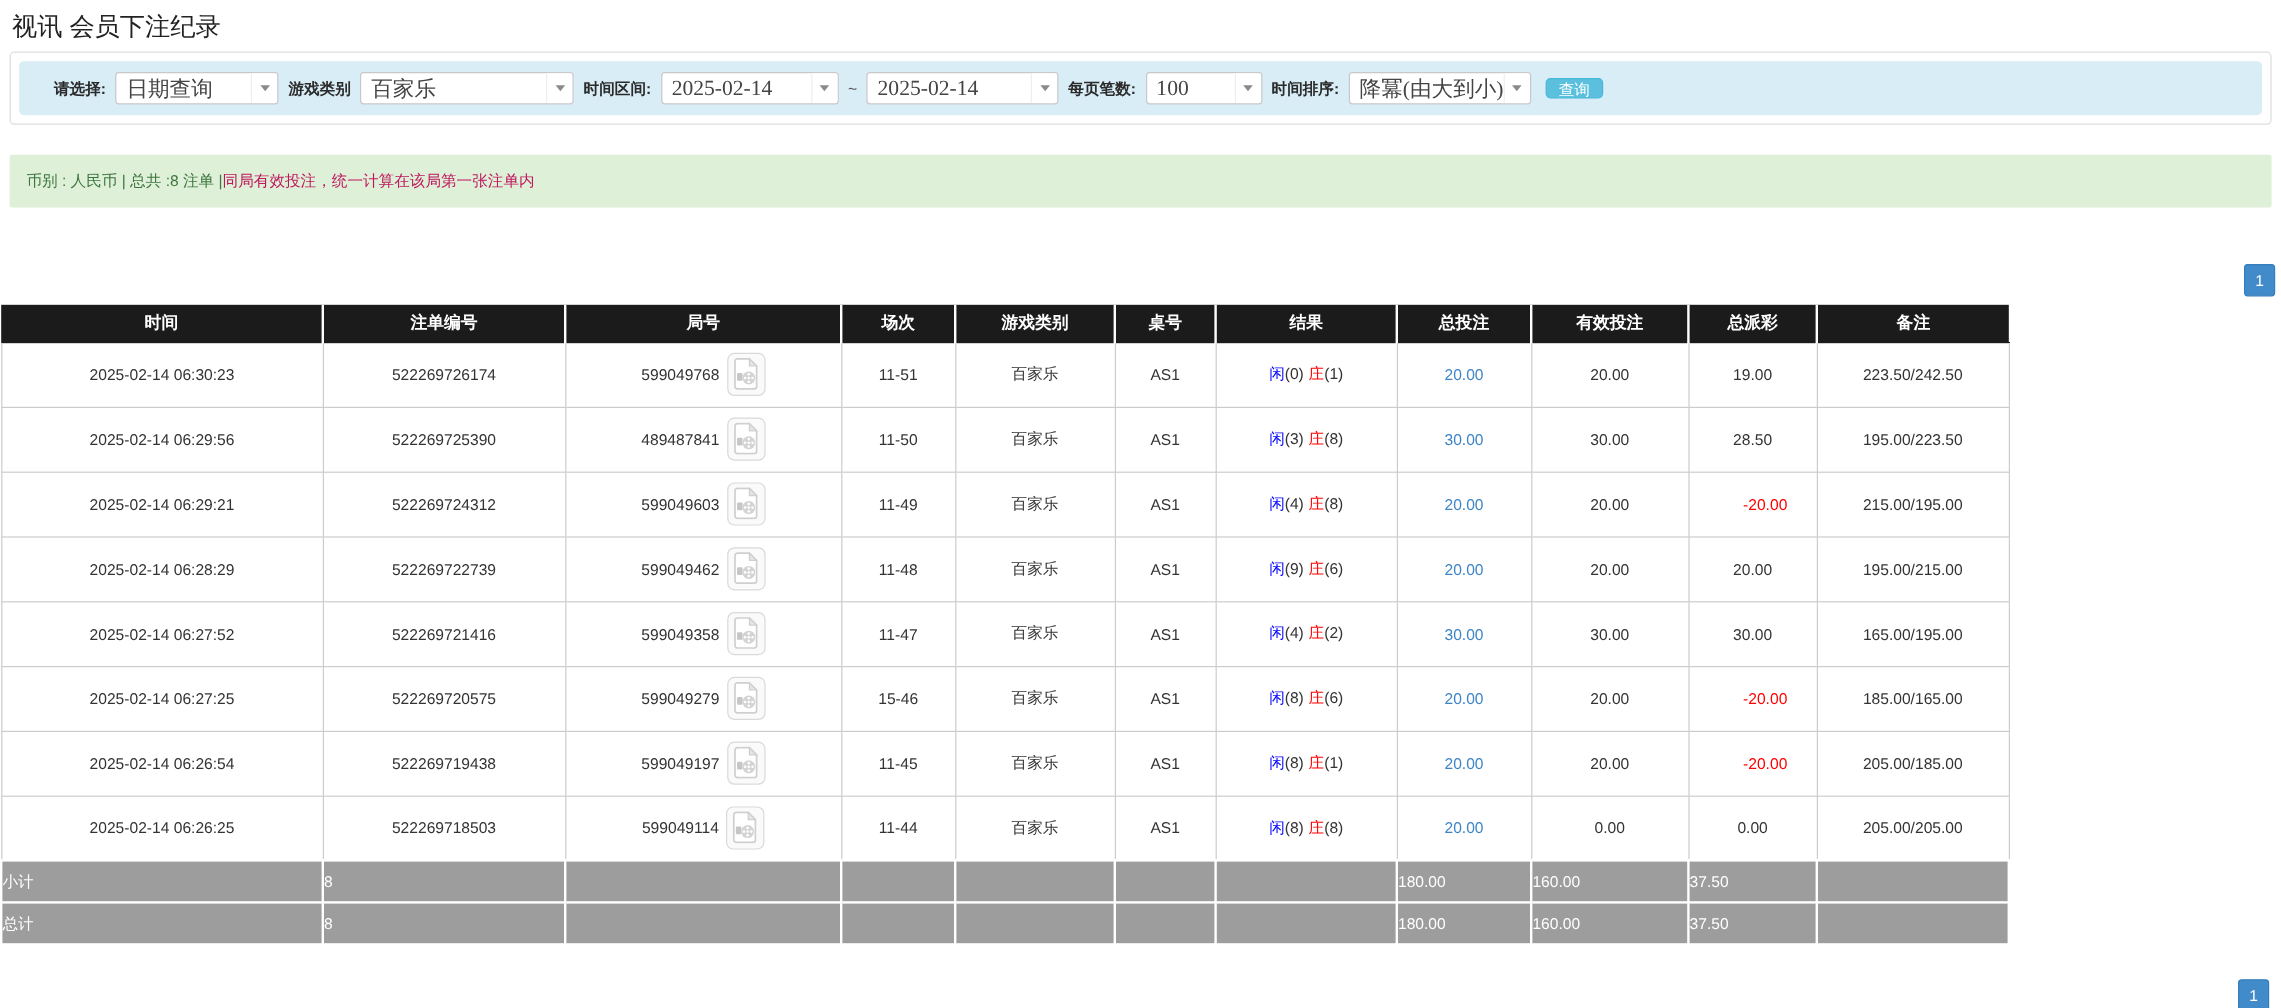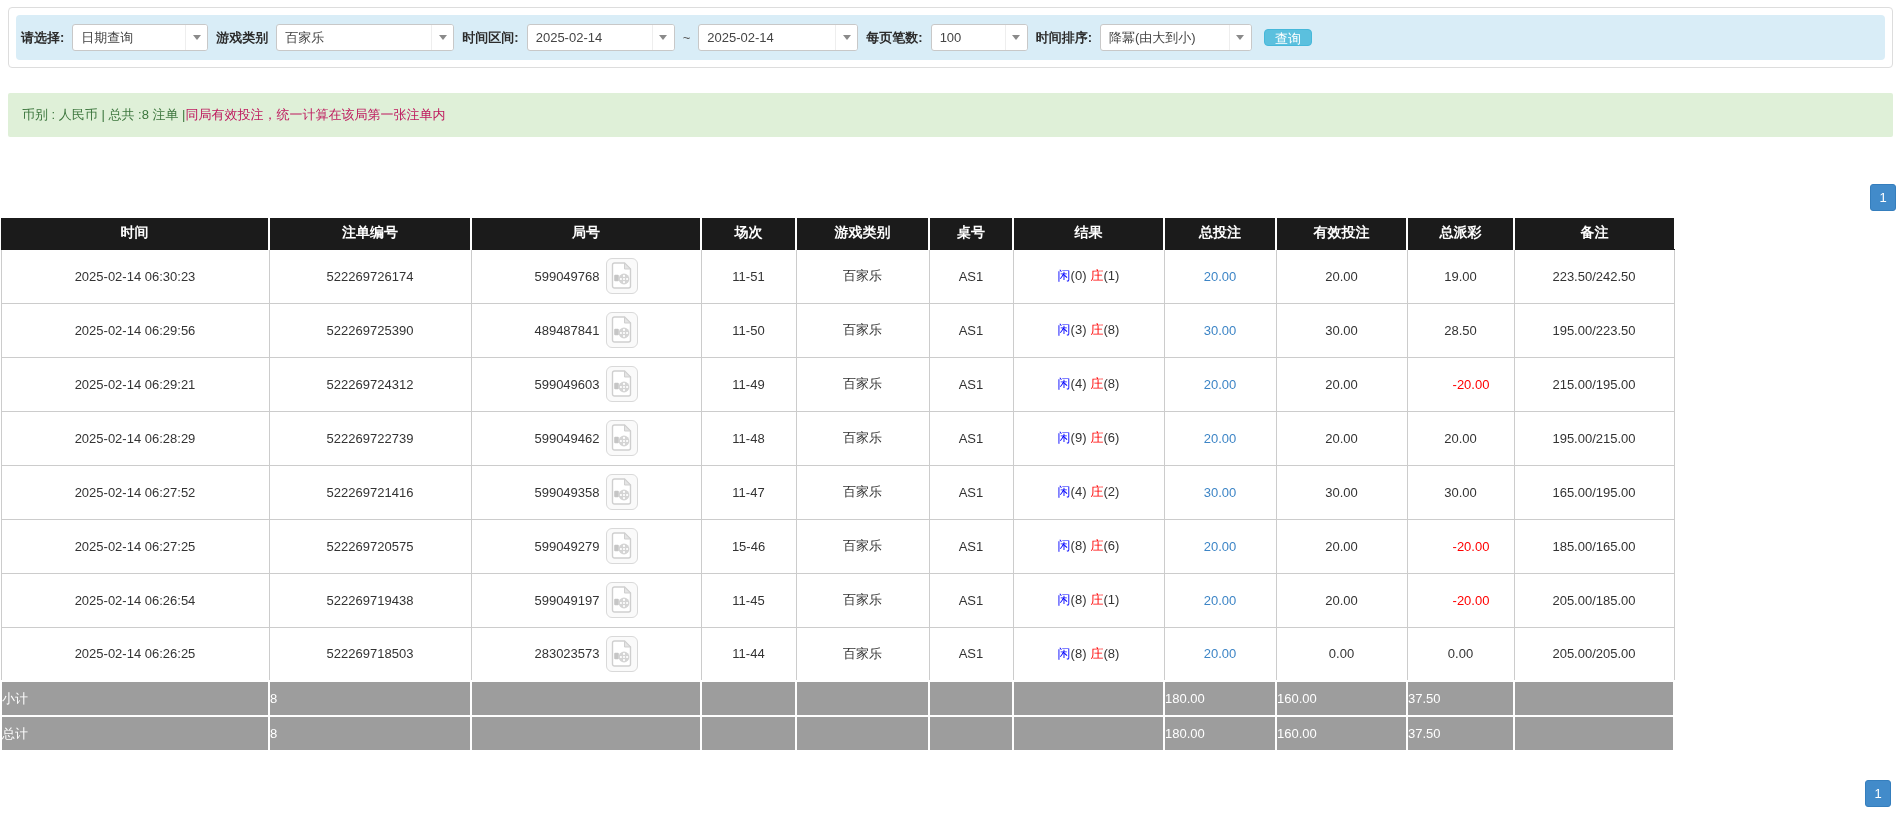--- a/index.html
+++ b/index.html
@@ -4,25 +4,25 @@
 <style>
   * { box-sizing: border-box; margin: 0; padding: 0; }
   body { background: #fff; font-family: "Liberation Sans", "DejaVu Sans", sans-serif; }
   .page { position: relative; width: 1901px; height: 840px; background: #fff; overflow: hidden; }
 
   
   .page-title { margin: 8px 0 0 10px; font-size: 21px; font-weight: 400; color: #222; }
 
   
   .filter-container { margin: 7px 8px 0 8px; background: #fff; border: 1px solid #ddd; border-radius: 4px; padding: 7px; }
-  .filter-bar { background: #d9edf7; border-radius: 4px; padding: 9px 5px; display: flex; align-items: center; gap: 8px; }
+  .filter-bar { background: #d9edf7; border-radius: 4px; padding: 9px 29px; display: flex; align-items: center; gap: 8px; }
   .flabel { font-size: 13px; font-weight: bold; color: #2b2b2b; white-space: nowrap; }
   .tilde { font-size: 13px; color: #555; }
   .combo { display: inline-flex; align-items: stretch; background: #fff; border: 1px solid #c8c8c8; border-radius: 3px; height: 27px; overflow: hidden; }
-  .combo-text { flex: 1; font-size: 13px; color: #444; padding: 0 8px; display: flex; align-items: center; white-space: nowrap; overflow: hidden; }
+  .combo-text { flex: 1; font-size: 18px; color: #444; padding: 0 8px; display: flex; align-items: center; white-space: nowrap; overflow: hidden; font-family: Liberation Serif, serif; }
   .combo-arrow { width: 22px; display: flex; align-items: center; justify-content: center; border-left: 1px solid #eee; background: #fff; cursor: pointer; }
   .combo-arrow i { display: block; width: 0; height: 0; border-left: 4px solid transparent; border-right: 4px solid transparent; border-top: 5px solid #8a8a8a; }
   .search-btn { height: 17px; padding: 0 10px; background: #5bc0de; border: 1px solid #46b8da; border-radius: 4px; color: #fff; font-size: 13px; cursor: pointer; margin-left: 4px; }
 
   
   .info-bar { margin: 25px 8px 0 8px; background: #dff0d8; border-radius: 2px; padding: 13px 14px; display: flex; align-items: center; }
   .info-left { font-size: 13px; color: #3c763d; }
   .info-right { font-size: 13px; color: #be185d; }
 
   
@@ -44,20 +44,21 @@
   .banker-label { color: #ff0000; }
   .result-gap { display: inline-block; width: 4px; }
   .bet-link { color: #3d85c6; text-decoration: none; cursor: pointer; }
   td.negative { color: #ff0000; padding-left: 21px; }
 </style>
 </head>
 <body>
 
 <div class="page">
 
+  <h1 class="page-title">视讯 会员下注纪录</h1>
 
   <div class="filter-container">
     <div class="filter-bar">
       <span class="flabel">请选择:</span>
       <div class="combo" style="width:136px">
         <span class="combo-text">日期查询</span>
         <span class="combo-arrow">
             <i></i>
           </span>
       </div>
@@ -366,21 +367,21 @@
     <td><a class="bet-link">20.00</a></td>
     <td>20.00</td>
     <td class="negative">-20.00</td>
     <td>205.00/185.00</td>
   </tr>
         <tr>
     <td>2025-02-14 06:26:25</td>
     <td>522269718503</td>
     <td>
       <span class="round-wrap">
-        <span>283023573</span>
+        <span>599049114</span>
         <button class="video-btn">
           <svg width="22" height="27" viewBox="0 0 22 27">
             <path d="M3.5 1 h10 l6 6 v17 a2 2 0 0 1 -2 2 h-14 a2 2 0 0 1 -2 -2 v-21 a2 2 0 0 1 2 -2 z" fill="#ffffff" stroke="#cfcfcf" stroke-width="1.4"></path>
             <path d="M13.5 1 l6 6 h-6 z" fill="#e4e4e4" stroke="#cfcfcf" stroke-width="1"></path>
             <rect x="3.2" y="12.8" width="4.6" height="6.4" rx="1" fill="#c6c6c6"></rect>
             <circle cx="13" cy="17" r="5.4" fill="#d4d4d4"></circle>
             <circle cx="13" cy="17" r="1.1" fill="#ffffff"></circle>
             <circle cx="13" cy="13.9" r="1.1" fill="#ffffff"></circle>
             <circle cx="13" cy="20.1" r="1.1" fill="#ffffff"></circle>
             <circle cx="9.9" cy="17" r="1.1" fill="#ffffff"></circle>

